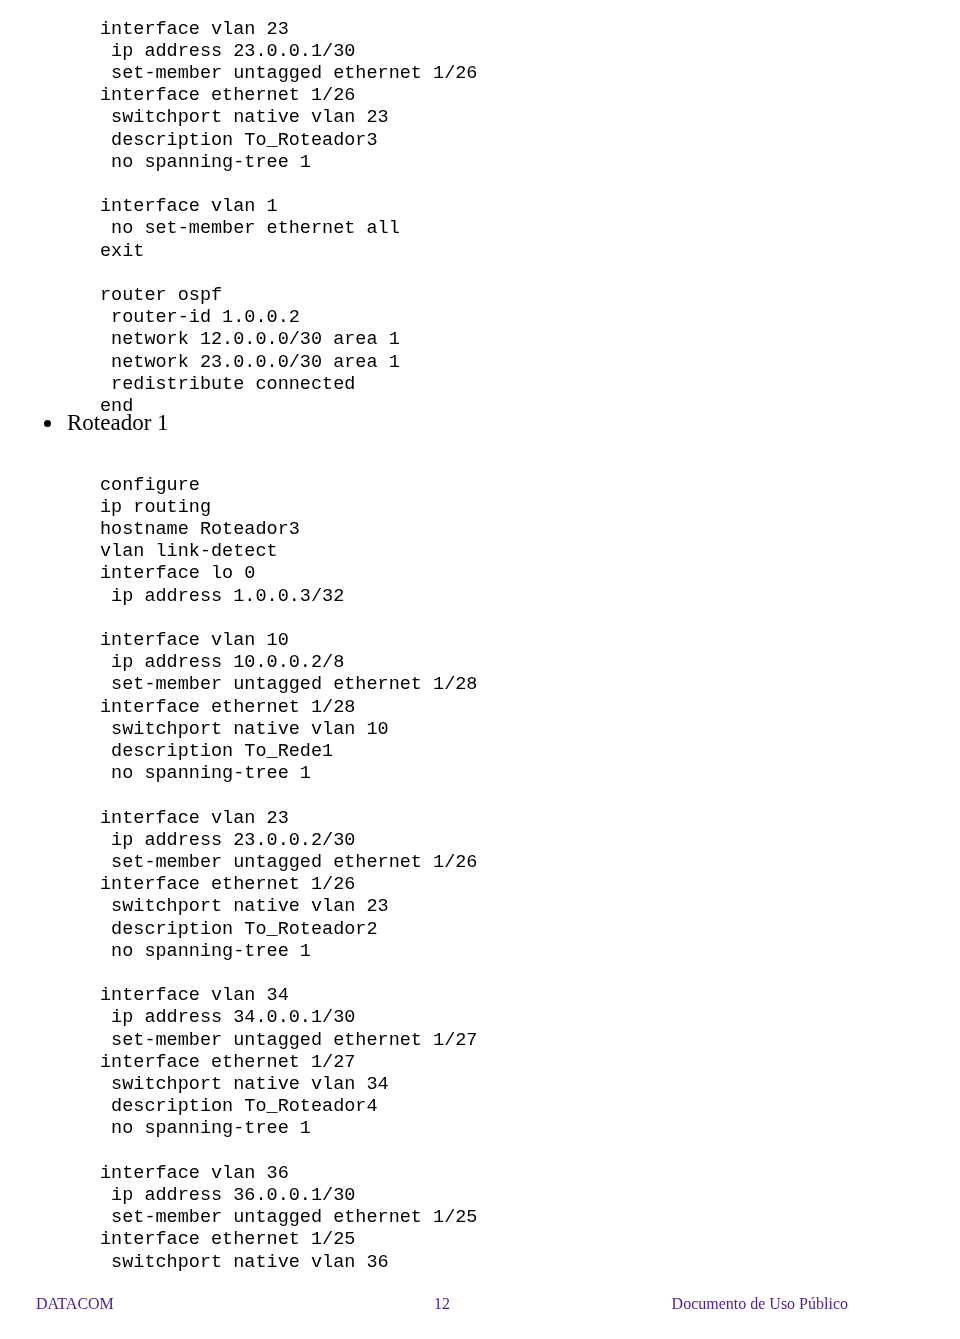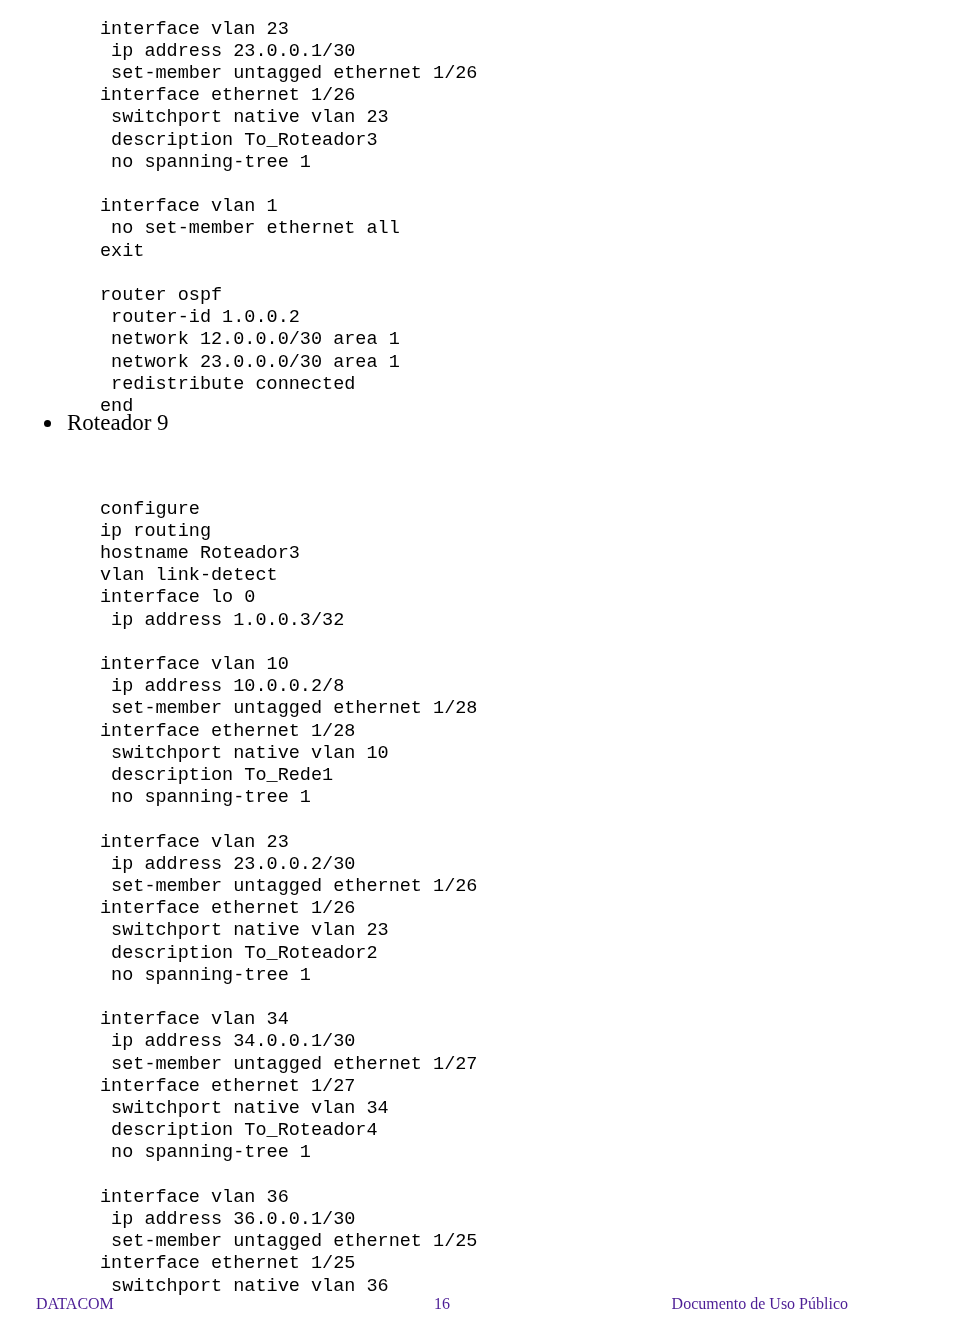--- a/index.html
+++ b/index.html
@@ -52,21 +52,21 @@
     margin-right: 16px;
     flex: none;
   }
   .bullet-heading .label {
     font-size: 23px;
     line-height: 26px;
   }
   #code-bottom {
     position: absolute;
     left: 100px;
-    top: 480px;
+    top: 456px;
   }
   .footer {
     position: absolute;
     left: 0;
     right: 0;
     bottom: 22px;
     height: 22px;
     padding: 0 36px;
     box-sizing: border-box;
     font-family: "Liberation Serif", serif;
@@ -111,21 +111,21 @@
 
 router ospf
  router-id 1.0.0.2
  network 12.0.0.0/30 area 1
  network 23.0.0.0/30 area 1
  redistribute connected
 end</pre>
 
   <div class="bullet-heading">
     <span class="dot"></span>
-    <span class="label">Roteador 9</span>
+    <span class="label">Roteador 1</span>
   </div>
 
   <pre class="code-block" id="code-bottom">configure
 ip routing
 hostname Roteador3
 vlan link-detect
 interface lo 0
  ip address 1.0.0.3/32
 
 interface vlan 10
@@ -153,17 +153,17 @@
  no spanning-tree 1
 
 interface vlan 36
  ip address 36.0.0.1/30
  set-member untagged ethernet 1/25
 interface ethernet 1/25
  switchport native vlan 36</pre>
 
   <div class="footer">
     <span class="left">DATACOM</span>
-    <span class="center">16</span>
+    <span class="center">12</span>
     <span class="right">Documento de Uso Público</span>
   </div>
 
 </div>
 
 </body></html>

